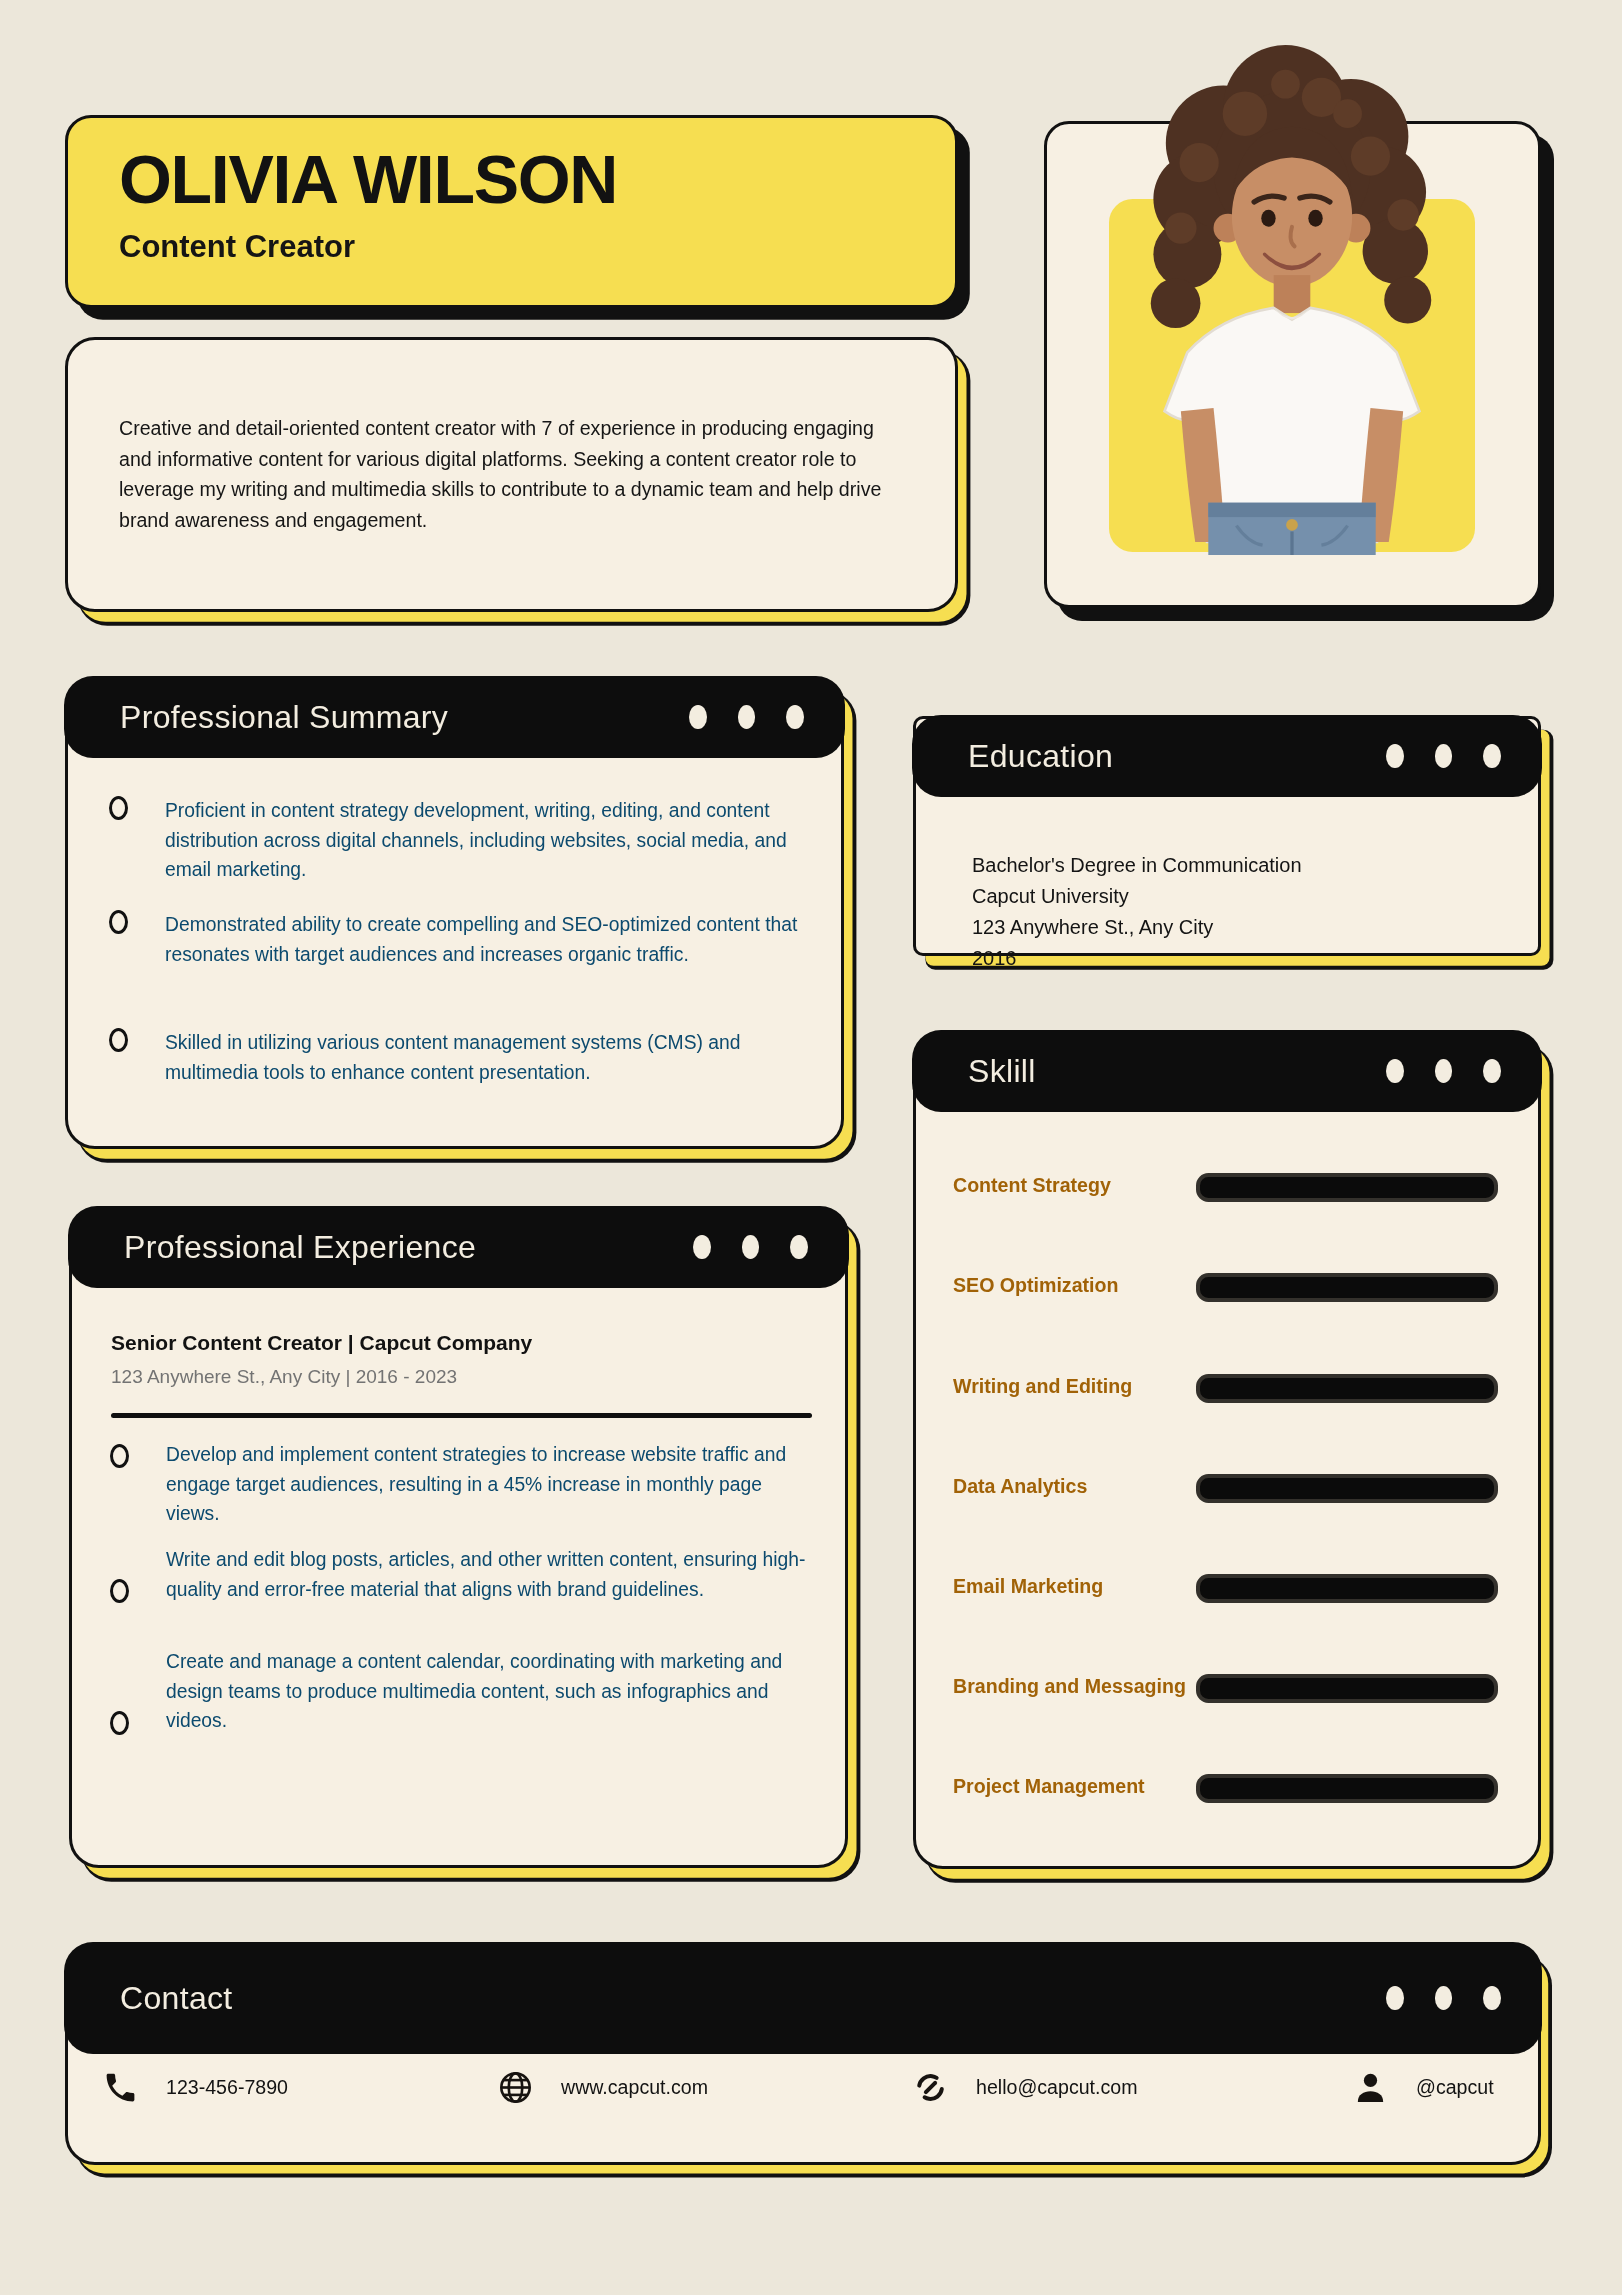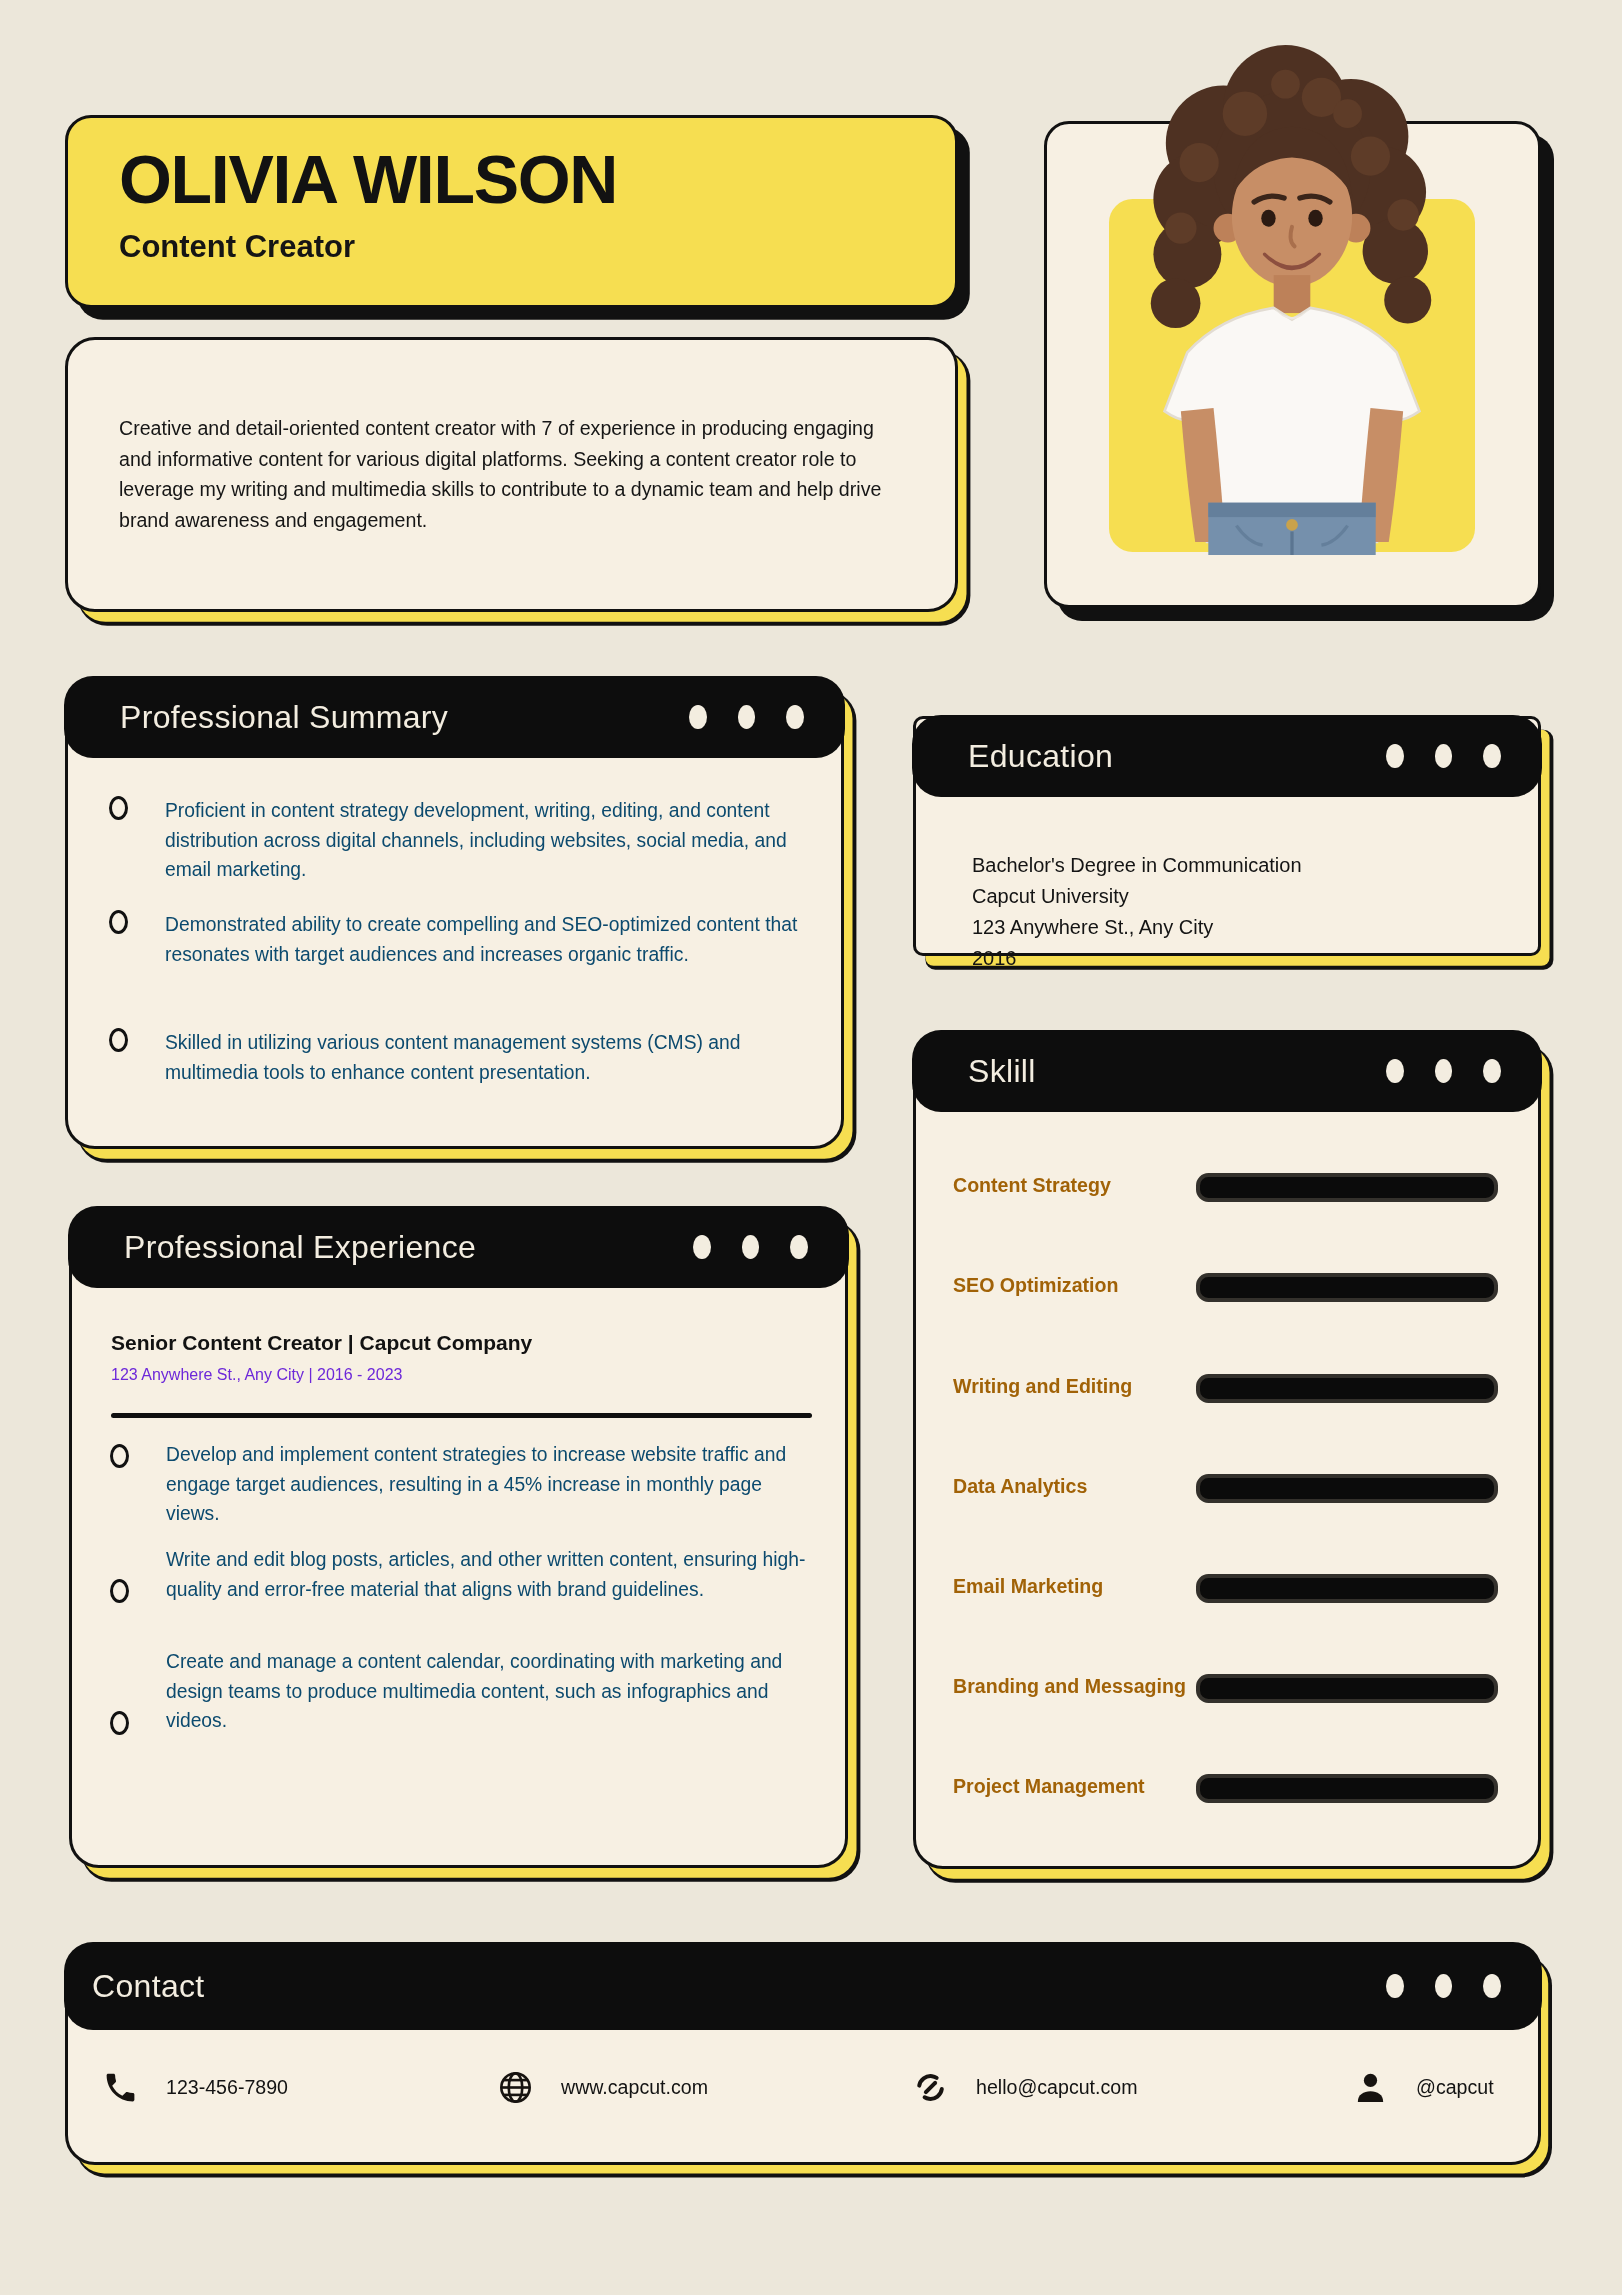--- a/index.html
+++ b/index.html
@@ -78,29 +78,29 @@
   
   .skill-row{position:absolute;left:0;width:100%;height:29px;}
   .skill-label{position:absolute;left:37px;top:1.3px;font-size:19.6px;font-weight:600;color:#a16207;}
   .skill-bar{
     position:absolute;left:280px;top:0;width:302px;height:29px;
     background:#0B0B0B;border:4.6px solid #34312C;border-radius:12.4px;overflow:hidden;
   }
   .skill-fill{height:100%;background:var(--yellow);border-radius:0 8.5px 8.5px 0;}
   
   .exp-role{position:absolute;left:39px;top:121px;font-size:21px;font-weight:600;color:#121212;}
-  .exp-meta{position:absolute;left:39px;top:156px;font-size:16px;font-weight:500;color:#6d28d9;}
+  .exp-meta{position:absolute;left:39px;top:156px;font-size:19px;font-weight:500;color:#737373;}
   .divider{position:absolute;left:39px;top:203px;width:701px;height:4.6px;background:#0f0f0f;border-radius:2.6px;}
   
   .contact-card{
     position:absolute;left:65px;top:1943px;width:1476px;height:222px;
     background:var(--cream);border:3.9px solid var(--ink);border-radius:30px;
     box-shadow:9.2px 10.5px 0 -2px var(--yellow), 11px 12.4px 0 0 var(--ink);
   }
-  .contact-card .card-header{height:88px;padding-left:28px;}
+  .contact-card .card-header{height:112px;}
   .contact-item{position:absolute;top:123px;display:flex;align-items:center;gap:27px;}
   .contact-item span{font-size:19.6px;font-weight:500;color:#131313;}
   .cicon{width:37px;height:37px;flex:none;}
 </style>
 </head>
 <body>
 
 <div class="page">
 
   <div class="hero">

